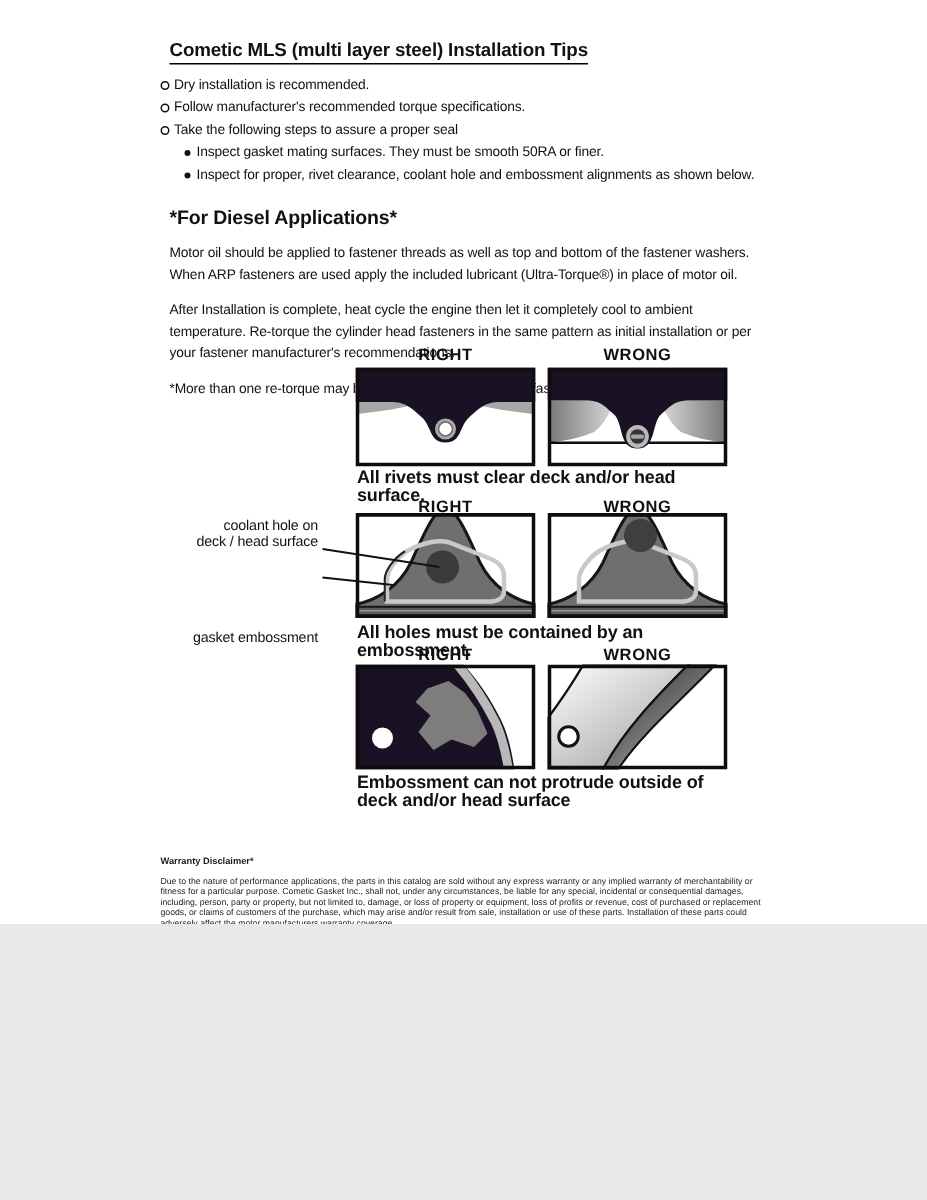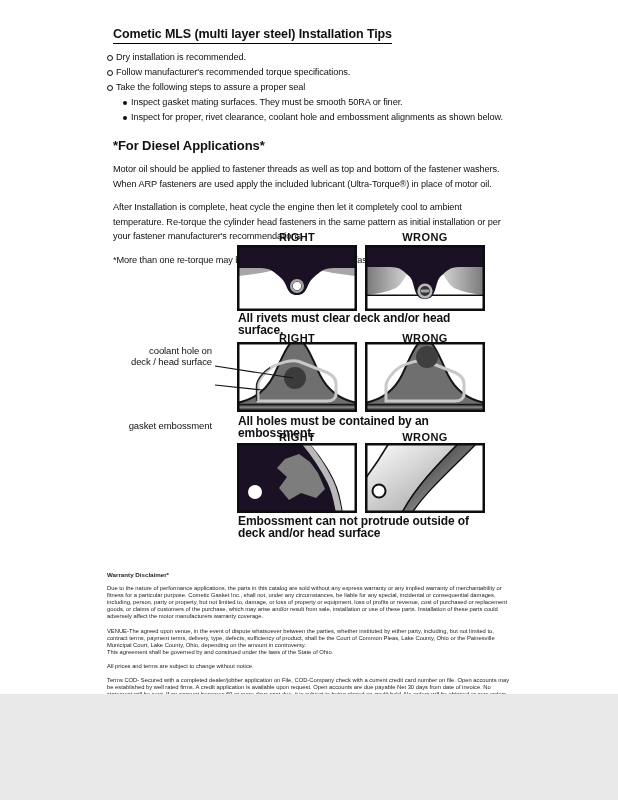--- a/index.html
+++ b/index.html
@@ -1,16 +1,16 @@
 <!DOCTYPE html>
 <html><head>
 <meta charset="utf-8">
 <style>
   html,body{margin:0;padding:0;background:#e9e9e9;}
-  .page{position:relative;width:618px;height:694px;background:#fff;overflow:hidden;
+  .page{position:relative;width:618px;height:616px;background:#fff;overflow:hidden;
         font-family:"Liberation Sans",sans-serif;color:#111;}
   
   .top-text{position:absolute;left:107px;top:24px;width:404px;}
   .title{display:inline-block;margin:0 0 0 6px;font-size:12.5px;font-weight:bold;
          letter-spacing:-0.1px;border-bottom:1.6px solid #000;padding-bottom:2px;}
   .tips{list-style:none;margin:6px 0 0;padding:0;font-size:9.2px;letter-spacing:-0.1px;}
   .tips li{position:relative;padding-left:9px;line-height:15px;}
   .tips li .ring{position:absolute;left:0;top:5px;width:4px;height:4px;
                  border:1px solid #111;border-radius:50%;}
   .tips li.sub{padding-left:24px;}

